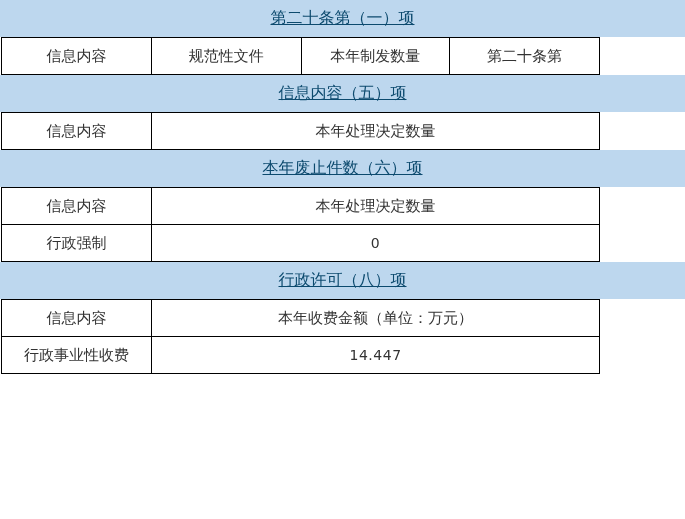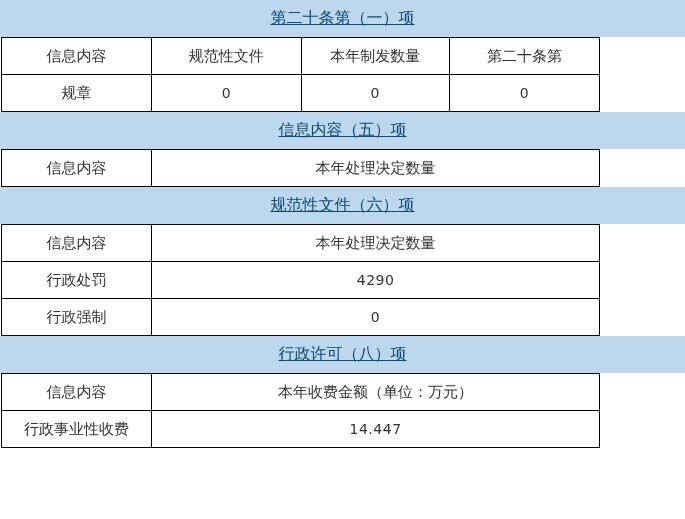--- a/index.html
+++ b/index.html
@@ -58,61 +58,51 @@
         <col style="width:24.8%">
         <col style="width:25.1%">
       </colgroup>
     <tbody>
         <tr>
       <td>信息内容</td>
       <td>规范性文件</td>
       <td>本年制发数量</td>
       <td>第二十条第</td>
     </tr>
-    <tr>
-      <td>规章</td>
-      <td class="num">0</td>
-      <td class="num">0</td>
-      <td class="num">0</td>
-    </tr>
   </tbody>
     </table>
 
   <div class="band">
     <span>信息内容（五）项</span>
   </div>
   <table>
     <colgroup>
         <col style="width:25.1%">
         <col style="width:74.9%">
       </colgroup>
     <tbody>
         <tr>
       <td>信息内容</td>
       <td>本年处理决定数量</td>
     </tr>
   </tbody>
     </table>
 
   <div class="band">
-    <span>规范性文件（六）项</span>
+    <span>本年废止件数（六）项</span>
   </div>
   <table>
     <colgroup>
         <col style="width:25.1%">
         <col style="width:74.9%">
       </colgroup>
     <tbody>
         <tr>
       <td>信息内容</td>
       <td>本年处理决定数量</td>
-    </tr>
-    <tr>
-      <td>行政处罚</td>
-      <td class="num">4290</td>
     </tr>
     <tr>
       <td>行政强制</td>
       <td class="num">0</td>
     </tr>
   </tbody>
     </table>
 
   <div class="band">
     <span>行政许可（八）项</span>

